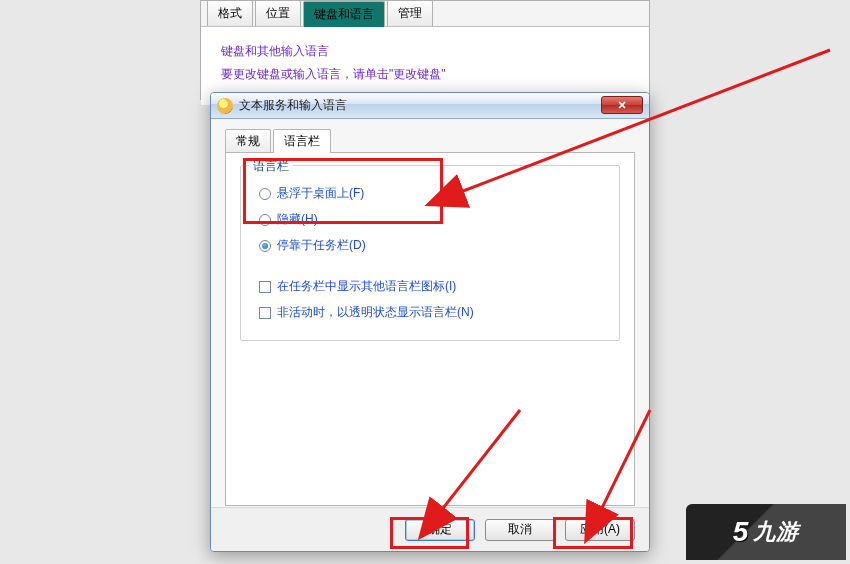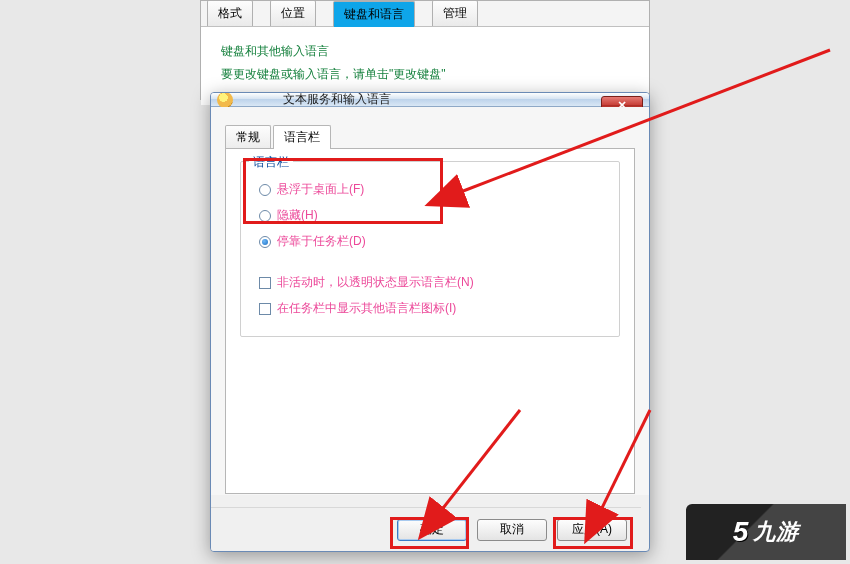--- a/index.html
+++ b/index.html
@@ -29,60 +29,59 @@
     background: #f4f4f4;
     height: 26px;
     align-items: flex-end;
     padding-left: 6px;
   }
   .parent-tab {
     padding: 4px 10px;
     border: 1px solid #b0b0b0;
     border-bottom: none;
     background: linear-gradient(#fdfdfd, #eaeaea);
-    margin-right: 17px;
+    margin-right: 2px;
     border-radius: 2px 2px 0 0;
     cursor: pointer;
   }
   .parent-tab.active {
-    background: #0ea5e9;
+    background: #0f766e;
     position: relative;
     top: 1px;
   }
   .parent-body {
     padding: 16px 20px;
     background: #fff;
   }
   .parent-sect {
     margin-bottom: 6px;
-    color: #15803d;
+    color: #6d28d9;
   }
 
   
   .dialog {
     position: absolute;
     left: 210px;
     top: 92px;
     width: 440px;
     height: 460px;
     background: #f0f0f0;
     border: 1px solid #6a8ab5;
     box-shadow: 0 4px 18px rgba(0,0,0,0.35);
     border-radius: 4px;
     overflow: hidden;
   }
   .titlebar {
-    height: 14px;
+    height: 26px;
     background: linear-gradient(#fdfefe, #d7e4f2 45%, #bcd2ea 46%, #d9e7f5);
     border-bottom: 1px solid #8ea8c6;
     display: flex;
     align-items: center;
     padding: 0 4px 0 6px;
     position: relative;
-    gap: 44px;
   }
   .titlebar .ticon {
     width: 16px; height: 16px;
     background: radial-gradient(circle at 40% 35%, #fff27a 0 30%, #f2b94a 31% 70%, #d0880e 71% 100%);
     border-radius: 50%;
     margin-right: 6px;
   }
   .titlebar .ttext { color: #1a1a1a; }
   .titlebar .close-btn {
     position: absolute;
@@ -94,21 +93,21 @@
     color: #fff;
     display: flex;
     align-items: center;
     justify-content: center;
     font-weight: bold;
     font-size: 11px;
     cursor: pointer;
   }
 
   .dlg-body {
-    padding: 18px 14px 0 14px;
+    padding: 10px 14px 0 14px;
     background: #f6f6f6;
     height: calc(100% - 26px - 44px);
     position: relative;
   }
   .inner-tabs {
     display: flex;
     align-items: flex-end;
     height: 24px;
   }
   .inner-tab {
@@ -143,21 +142,21 @@
     position: absolute;
     top: -8px; left: 8px;
     background: #fff;
     padding: 0 4px;
     color: #0a4a9c;
   }
   .radio-row, .check-row {
     display: flex;
     align-items: center;
     margin: 5px 0 9px 4px;
-    color: #ec4899;
+    color: #1d4ed8;
   }
   .radio {
     width: 12px; height: 12px;
     border: 1px solid #6d8aa8;
     border-radius: 50%;
     margin-right: 6px;
     background: #fff;
     position: relative;
     display: inline-block;
   }
@@ -172,21 +171,21 @@
   .chk {
     width: 12px; height: 12px;
     border: 1px solid #6d8aa8;
     background: #fff;
     margin-right: 6px;
     display: inline-block;
   }
 
   .dlg-buttons {
     position: absolute;
-    left: 0; right: 8px; bottom: 0;
+    left: 0; right: 0; bottom: 0;
     height: 44px;
     background: #f0f0f0;
     border-top: 1px solid #d8d8d8;
     display: flex;
     align-items: center;
     justify-content: flex-end;
     padding: 8px 14px;
     gap: 10px;
   }
   .btn {
@@ -291,25 +290,25 @@
         </div>
         <div class="radio-row">
           <span class="radio selected"></span>
           <span>停靠于任务栏(D)</span>
         </div>
 
         <div style="height:10px"></div>
 
         <div class="check-row">
           <span class="chk"></span>
-          <span>非活动时，以透明状态显示语言栏(N)</span>
+          <span>在任务栏中显示其他语言栏图标(I)</span>
         </div>
         <div class="check-row">
           <span class="chk"></span>
-          <span>在任务栏中显示其他语言栏图标(I)</span>
+          <span>非活动时，以透明状态显示语言栏(N)</span>
         </div>
       </div>
     </div>
   </div>
 
   <div class="dlg-buttons">
     <div class="btn default">确定</div>
     <div class="btn">取消</div>
     <div class="btn">应用(A)</div>
   </div>

